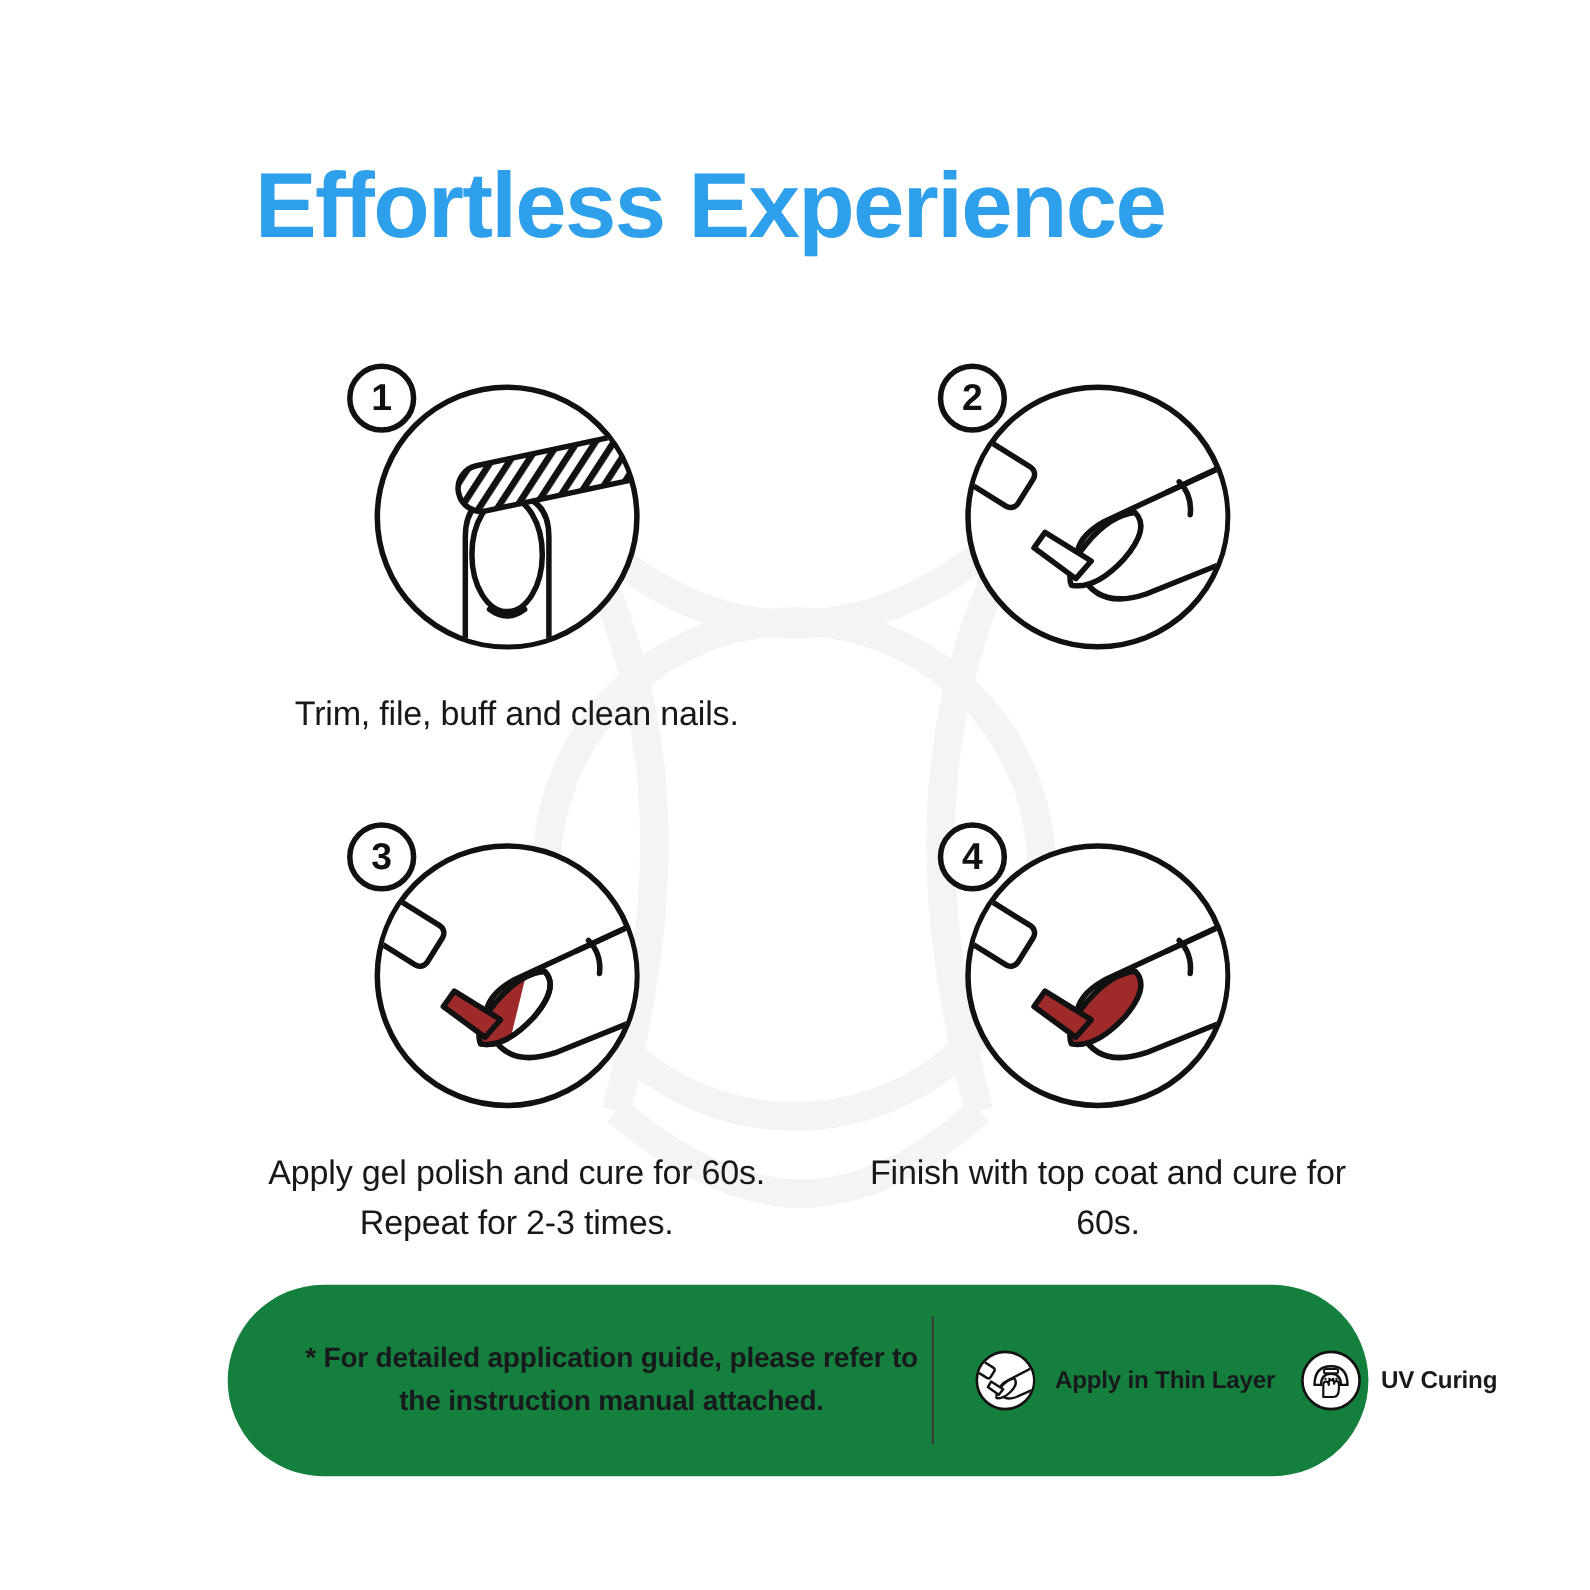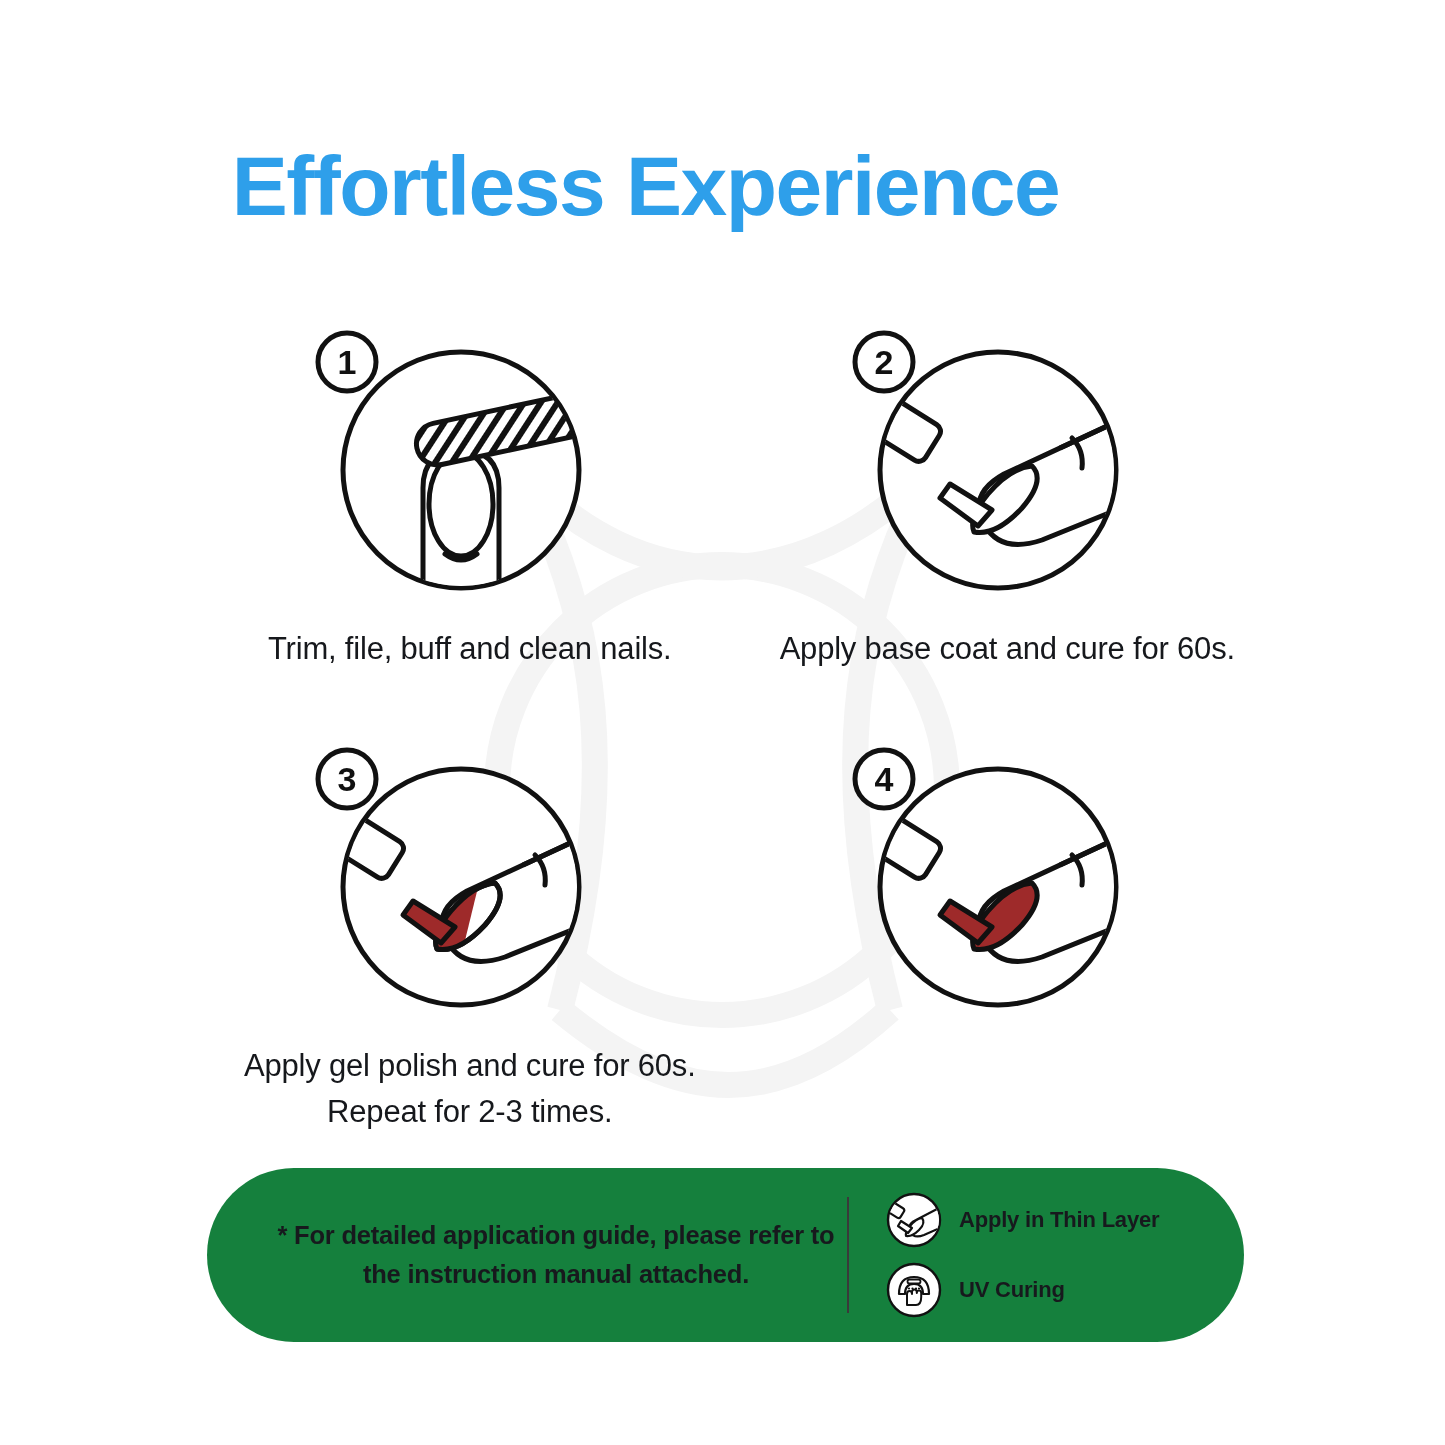--- a/index.html
+++ b/index.html
@@ -103,22 +103,22 @@
   }
   .banner-divider {
     width: 2px;
     height: 116px;
     background: #3a3a3a;
     flex: 0 0 auto;
     margin-right: 36px;
   }
   .banner-features {
     display: flex;
-    flex-direction: column;
-    gap: 12px;
+    flex-direction: row;
+    gap: 22px;
     justify-content: center;
   }
   .feature {
     display: flex;
     align-items: center;
     gap: 16px;
   }
   .feature-icon {
     width: 58px;
     height: 58px;
@@ -212,21 +212,20 @@
 
             <g transform="rotate(32 74 122)">
               <rect x="2" y="100" width="86" height="42" rx="8" fill="#ffffff" stroke="#111111" stroke-width="5"></rect>
               <rect x="-44" y="106" width="50" height="30" rx="6" fill="#ffffff" stroke="#111111" stroke-width="5"></rect>
             </g>
           </g>
           <circle cx="38" cy="44" r="29" fill="#ffffff" stroke="#111111" stroke-width="5"></circle>
           <text x="38" y="44" text-anchor="middle" dominant-baseline="central" font-family="Liberation Sans, sans-serif" font-size="34" font-weight="bold" fill="#111111">2</text>
         </svg>
       </div>
-      <div class="step-caption">Apply base coat and cure for 60s.</div>
     </div>
 
     <div class="step">
       <div class="step-art">
         <svg width="290" height="282" viewBox="0 0 290 282">
           <circle cx="152" cy="152" r="118" fill="#ffffff" stroke="#111111" stroke-width="5"></circle>
           <defs>
             <clipPath id="c3">
                 <circle cx="152" cy="152" r="116"></circle>
               </clipPath>
@@ -277,20 +276,21 @@
             <path d="M104 166 L146 192 L132 208 L94 180 Z" fill="#9E2A2A" stroke="#111111" stroke-width="5" stroke-linejoin="round"></path>
             <g transform="rotate(32 74 122)">
               <rect x="2" y="100" width="86" height="42" rx="8" fill="#ffffff" stroke="#111111" stroke-width="5"></rect>
               <rect x="-44" y="106" width="50" height="30" rx="6" fill="#ffffff" stroke="#111111" stroke-width="5"></rect>
             </g>
           </g>
           <circle cx="38" cy="44" r="29" fill="#ffffff" stroke="#111111" stroke-width="5"></circle>
           <text x="38" y="44" text-anchor="middle" dominant-baseline="central" font-family="Liberation Sans, sans-serif" font-size="34" font-weight="bold" fill="#111111">4</text>
         </svg>
       </div>
+      <div class="step-caption">Finish with top coat and cure for 60s.</div>
     </div>
 
   </div>
 
   <div class="banner">
 
     <div class="banner-note">* For detailed application guide, please refer to the instruction manual attached.</div>
 
     <div class="banner-divider"></div>
 

